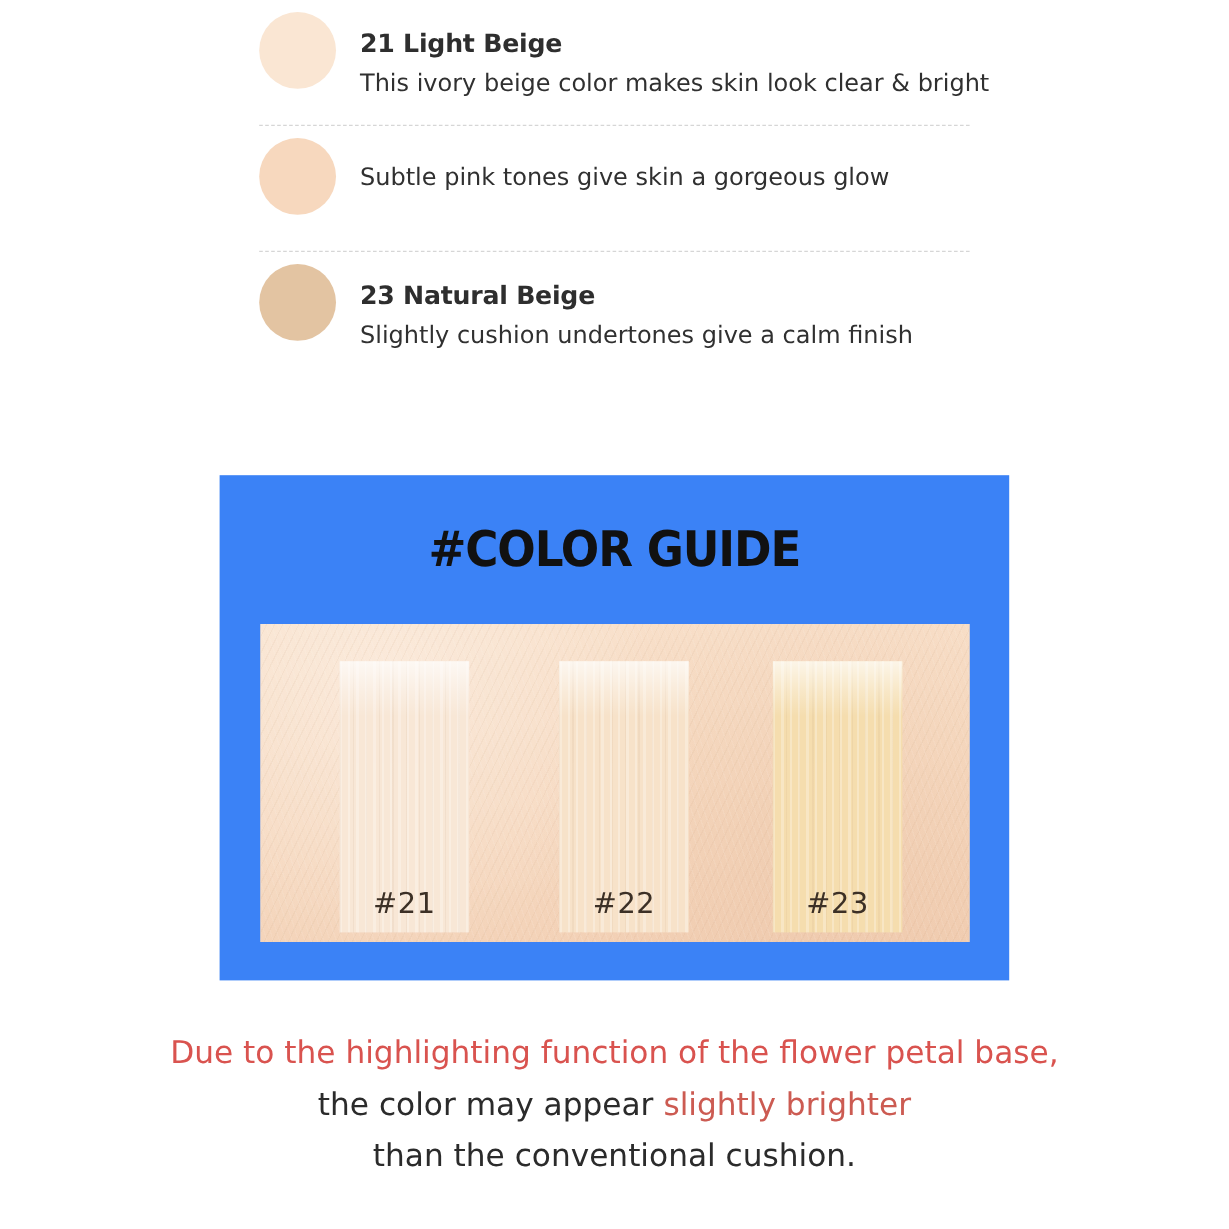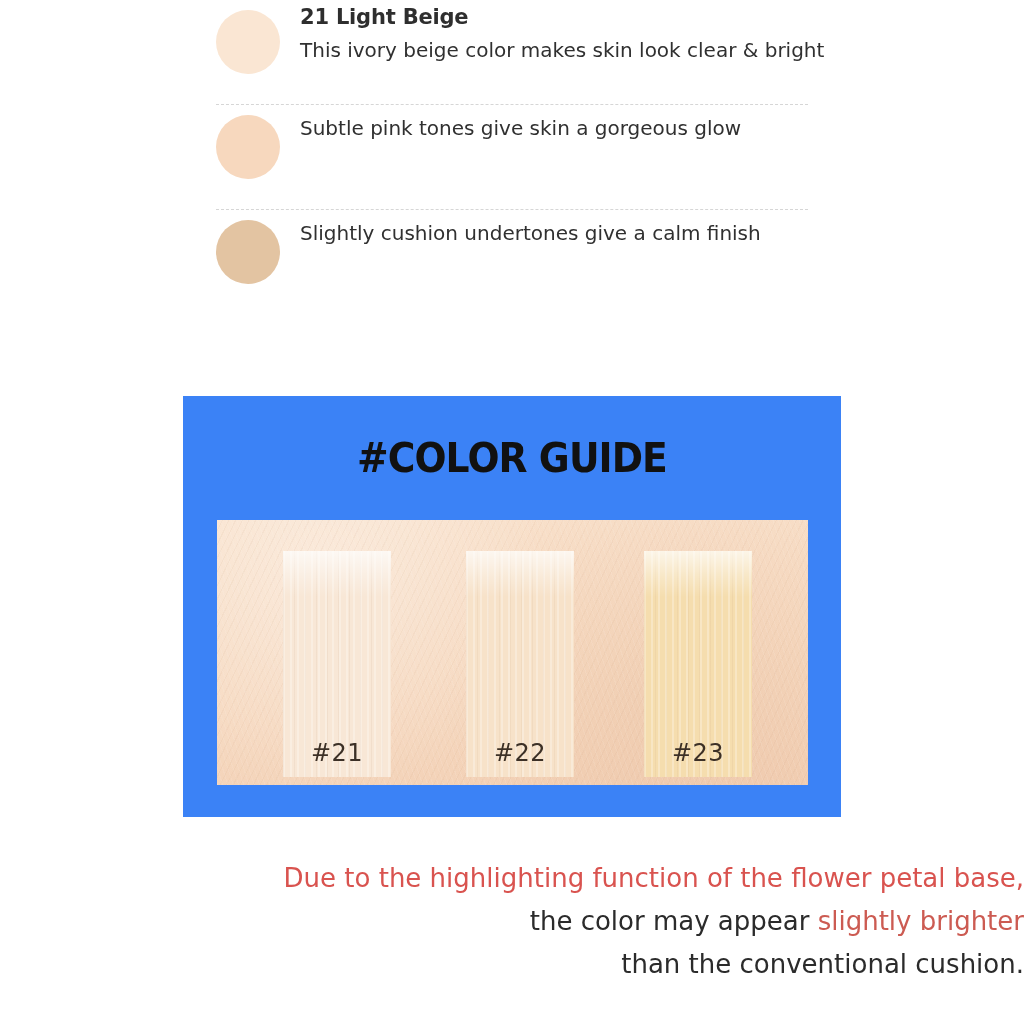--- a/index.html
+++ b/index.html
@@ -31,20 +31,21 @@
   .shade-circle {
     width: 64px;
     height: 64px;
     border-radius: 50%;
     flex: 0 0 64px;
     margin-top: 10px;
   }
   .shade-text {
     margin-left: 20px;
     padding-top: 4px;
+    margin-top: 19px;
   }
   .shade-name {
     font-size: 21px;
     font-weight: 700;
     color: #2e2e2e;
     letter-spacing: -0.2px;
     line-height: 1.3;
     white-space: nowrap;
   }
   .shade-desc {
@@ -148,21 +149,21 @@
   #streak-21 { left: 66px; }
   #streak-22 { left: 249px; }
   #streak-23 { left: 427px; }
 
   
   .caption {
     position: absolute;
     left: 0;
     top: 857px;
     width: 1024px;
-    text-align: right;
+    text-align: center;
   }
   .caption-line {
     font-size: 26px;
     line-height: 43px;
     color: #2b2b2b;
     font-weight: 400;
     white-space: nowrap;
   }
   .accent { color: #d9534f; }
   .accent-soft { color: #cc5b52; }
@@ -185,20 +186,21 @@
     <div class="shade-circle" style="background:#F7D8BE"></div>
     <div class="shade-text">
       <div class="shade-desc">Subtle pink tones give skin a gorgeous glow</div>
     </div>
   </div>
   <div class="divider"></div>
 
   <div class="shade-row">
     <div class="shade-circle" style="background:#E3C4A2"></div>
     <div class="shade-text">
+      <div class="shade-name">23 Natural Beige</div>
       <div class="shade-desc">Slightly cushion undertones give a calm finish</div>
     </div>
   </div>
 
 </div>
 
 <div class="guide-panel">
 
   <div class="guide-title">#COLOR GUIDE</div>
 

